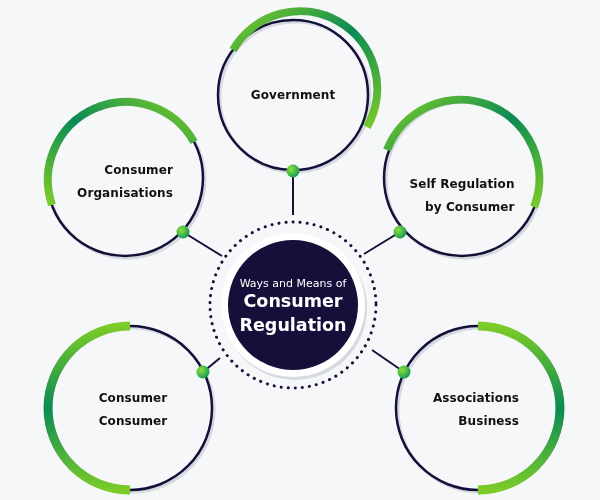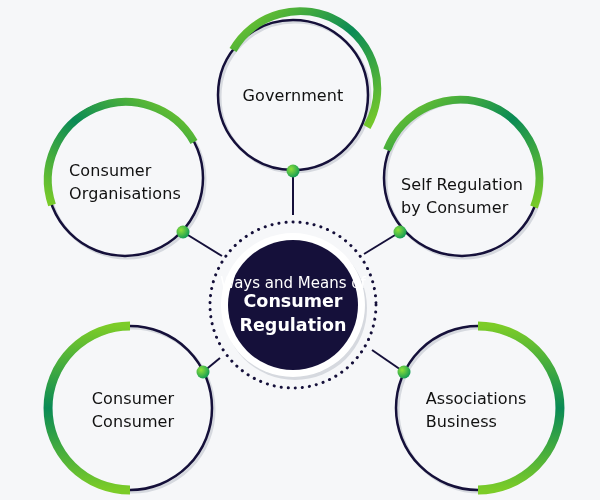--- a/index.html
+++ b/index.html
@@ -1,21 +1,21 @@
 <!DOCTYPE html>
 <html><head>
 <meta charset="utf-8">
 <style>
   html, body { margin:0; padding:0; }
   body { width:600px; height:500px; background:#f6f7f9; overflow:hidden; position:relative;
          font-family: "DejaVu Sans", "Liberation Sans", sans-serif; }
   svg.diagram { position:absolute; left:0; top:0; }
-  .label { position:absolute; text-align:left; color:#111; font-weight:normal; font-size:16px;
+  .label { position:absolute; text-align:right; color:#111; font-weight:bold; font-size:12px;
            line-height:23px; transform:translate(-50%,-50%); white-space:nowrap; letter-spacing:0.1px; }
-  .center-sub { position:absolute; color:#fff; font-size:15px; left:293px; top:283px;
+  .center-sub { position:absolute; color:#fff; font-size:11px; left:293px; top:283px;
                 transform:translate(-50%,-50%); white-space:nowrap; }
   .center-main { position:absolute; color:#fff; font-weight:bold; font-size:17.5px; line-height:24px;
                  left:293px; top:313px; transform:translate(-50%,-50%); text-align:center; white-space:nowrap; }
 </style>
 </head>
 <body>
 
 <svg class="diagram" width="600" height="500" viewBox="0 0 600 500">
   <defs>
     <linearGradient id="gGov" x1="0" y1="0" x2="1" y2="1">

